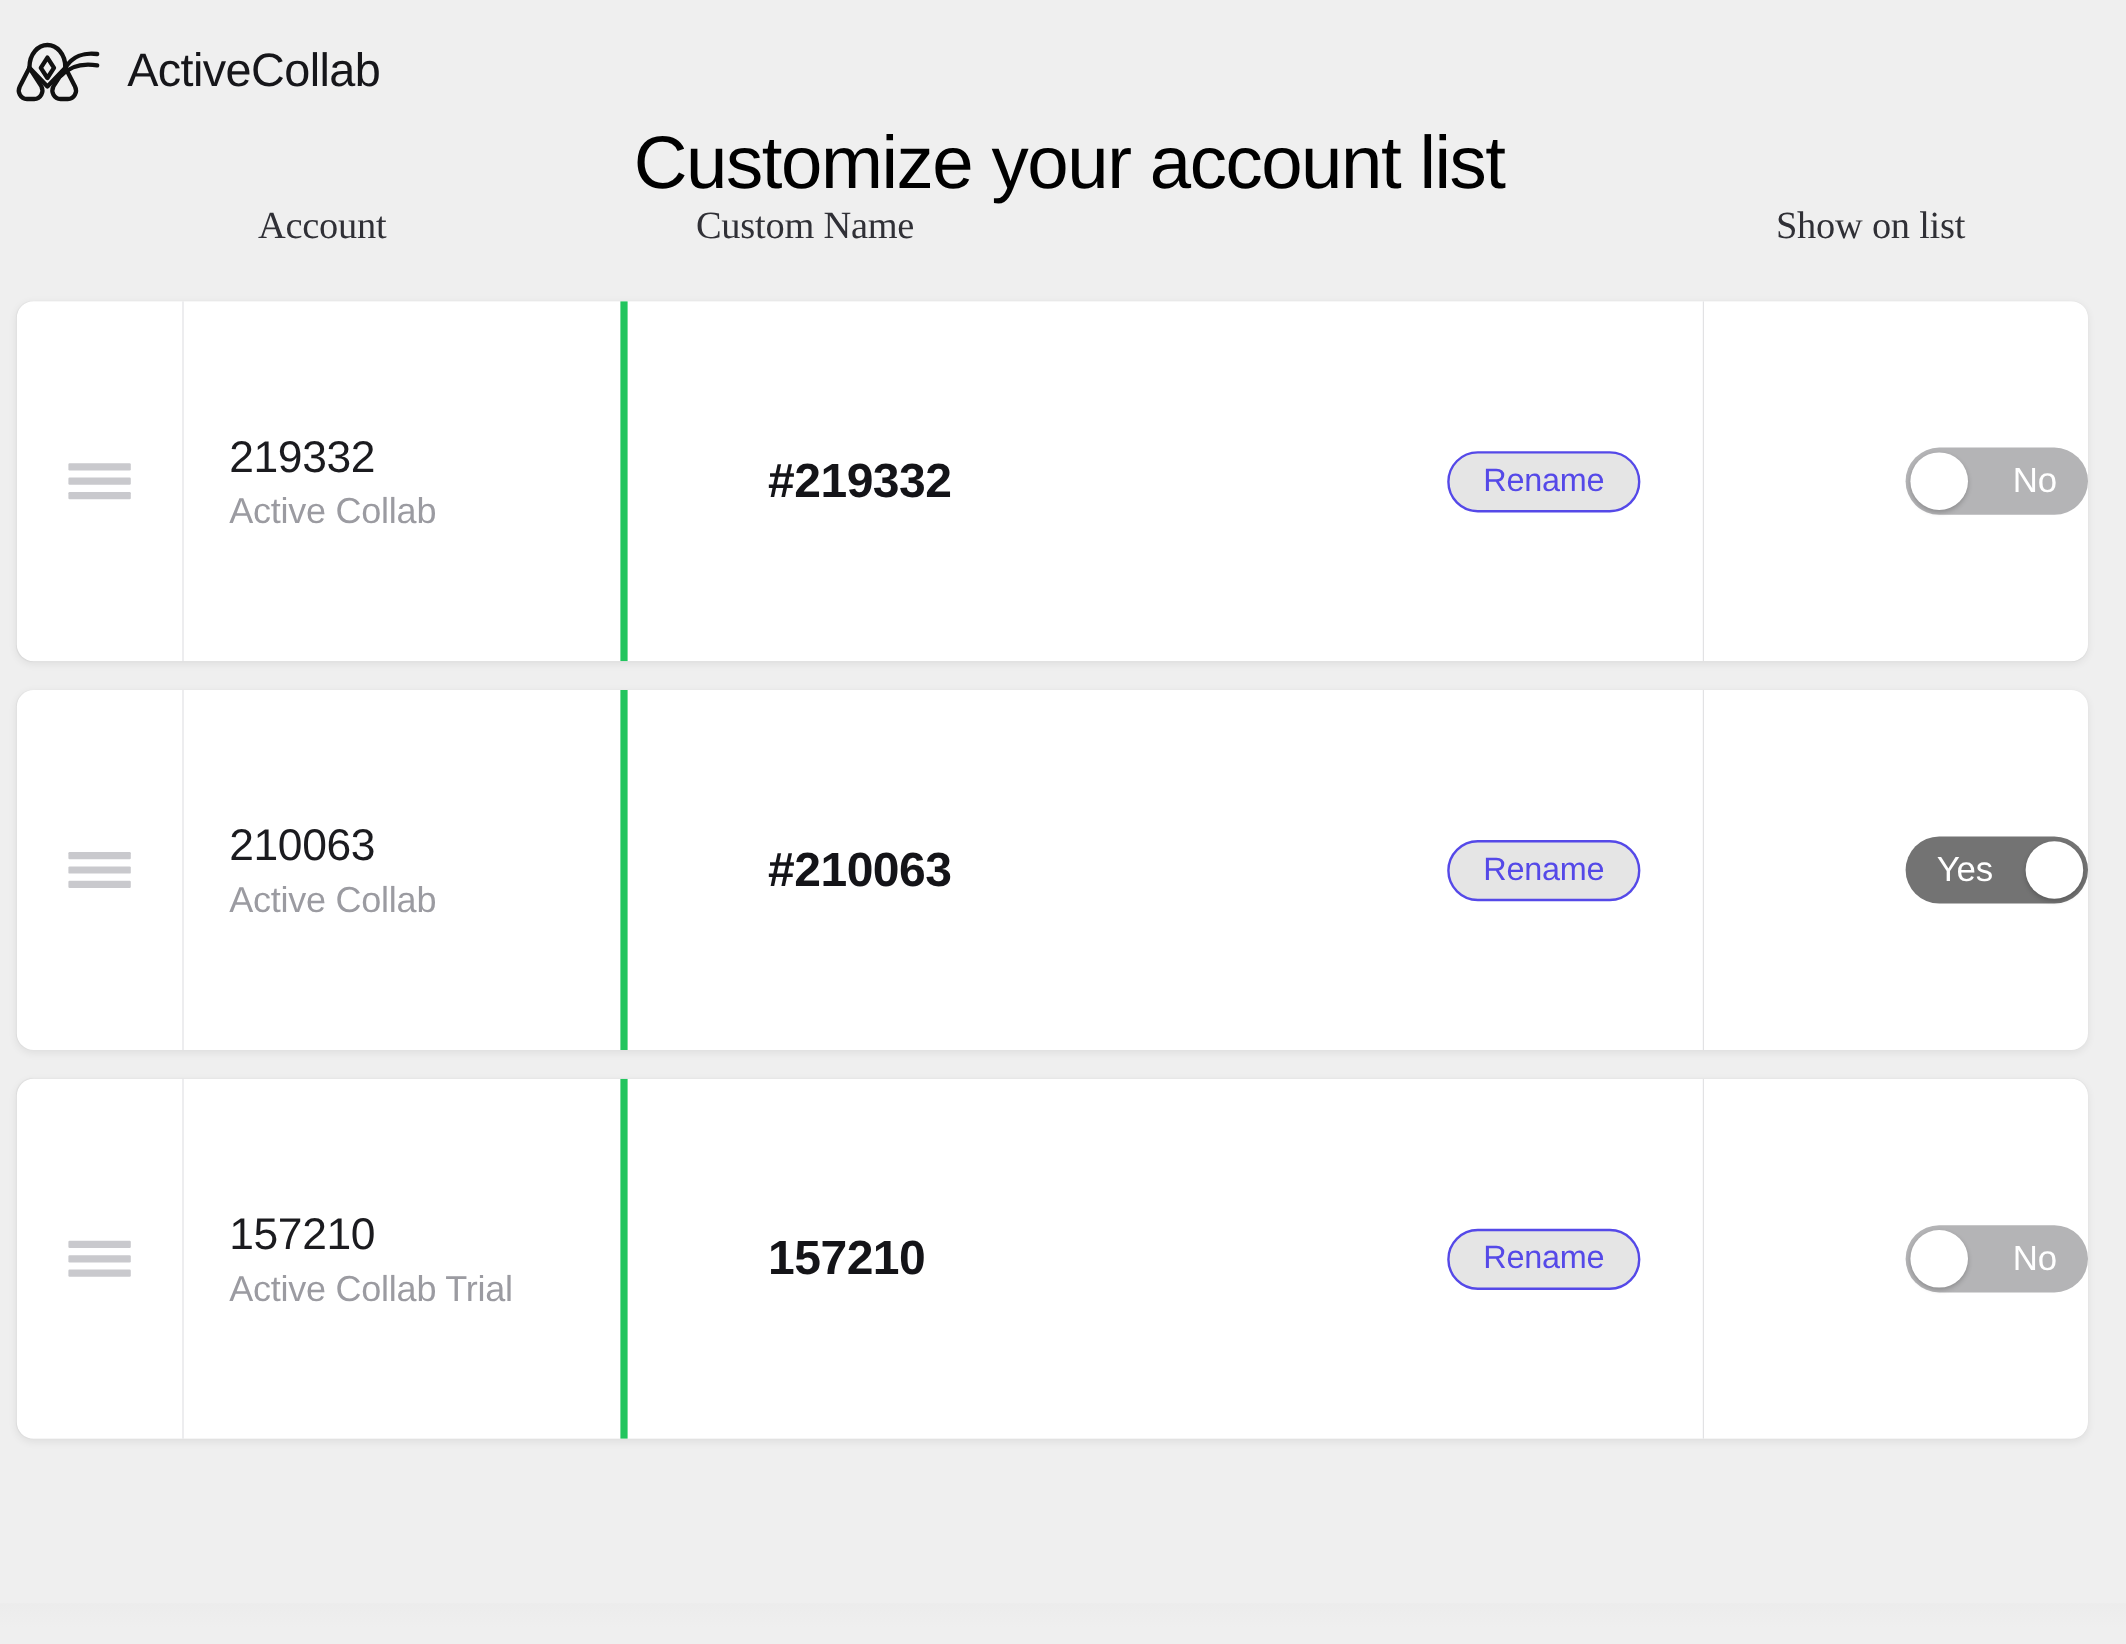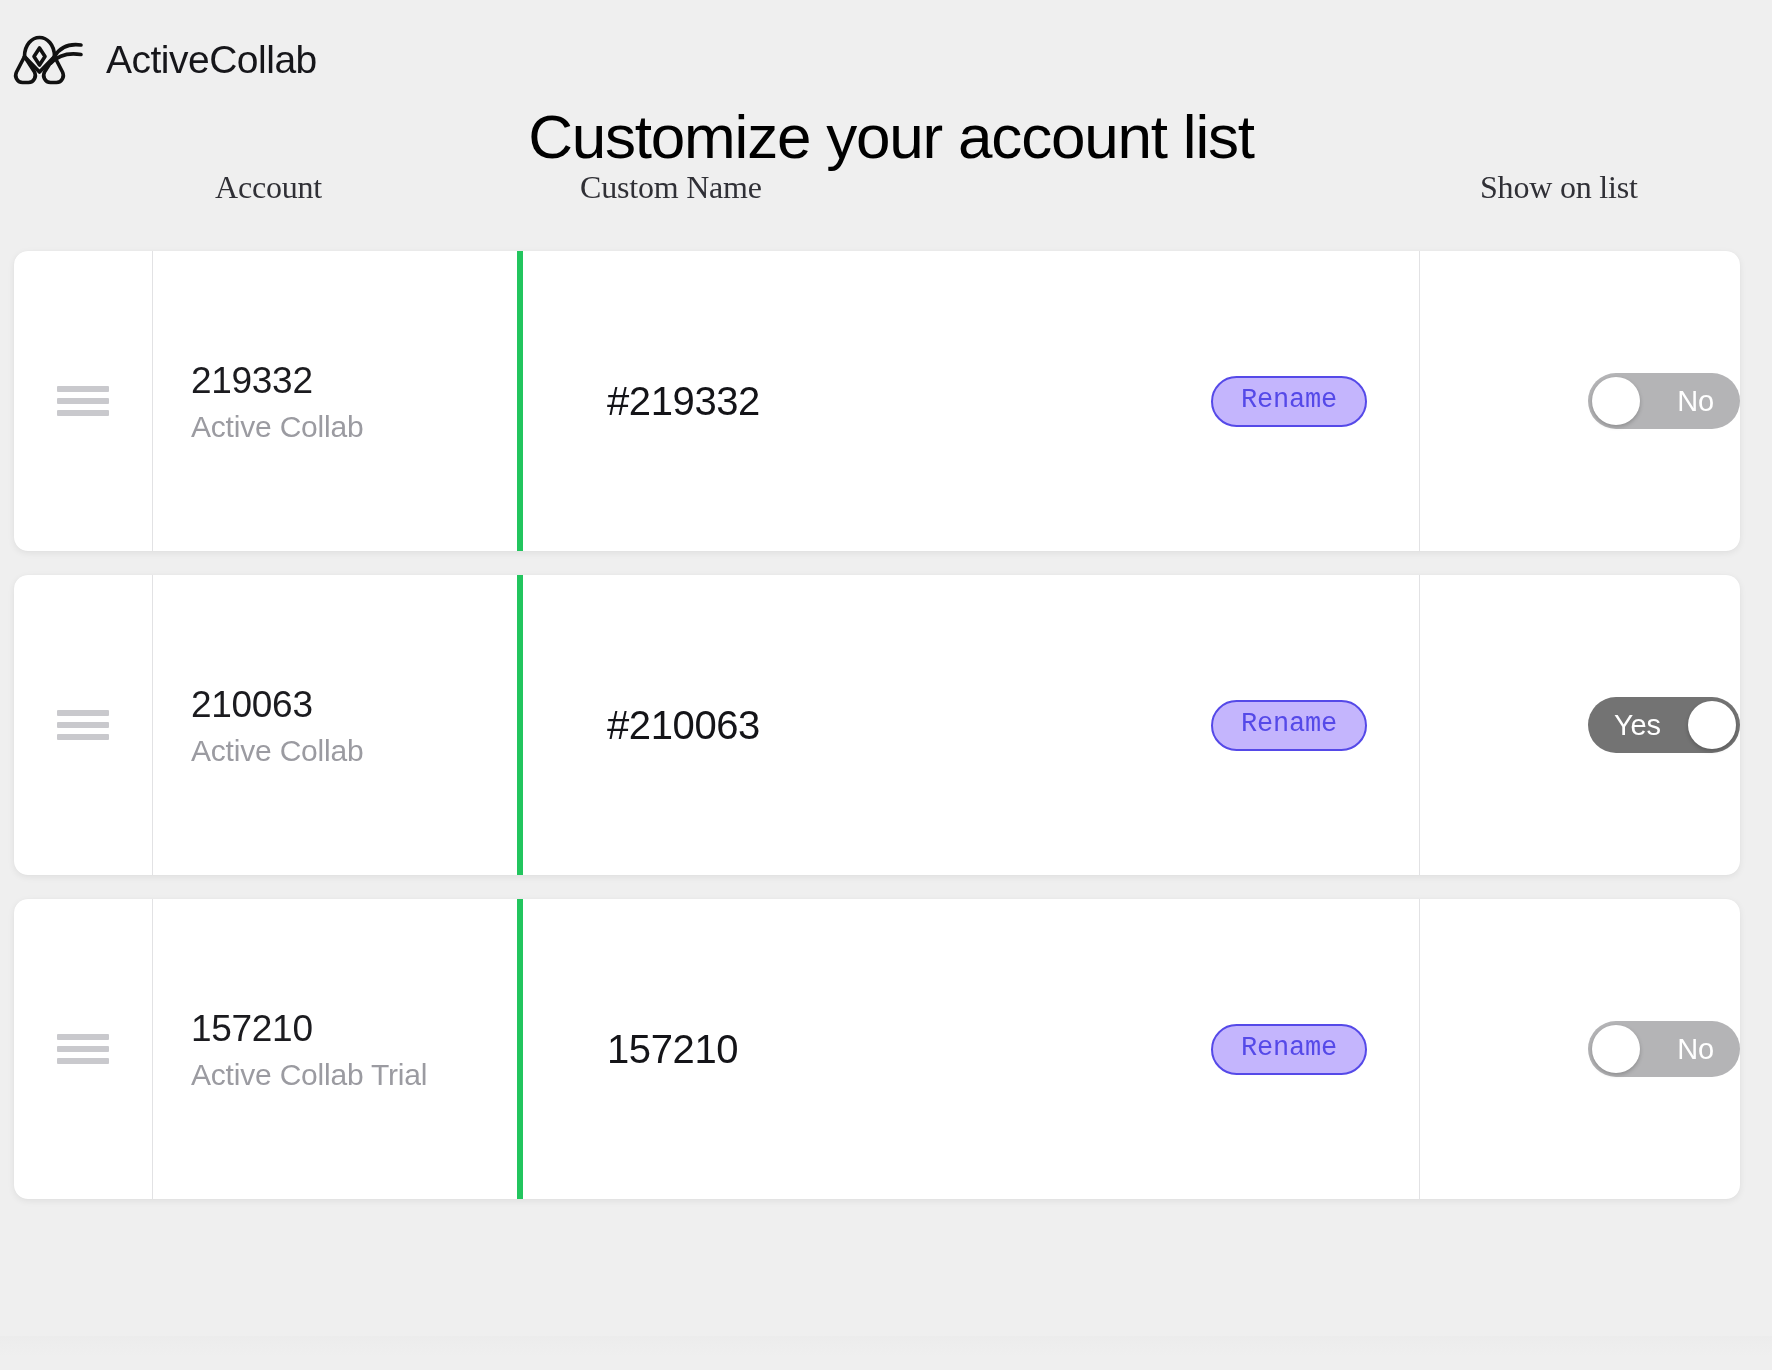--- a/index.html
+++ b/index.html
@@ -145,30 +145,31 @@
     display: flex;
     align-items: center;
     justify-content: space-between;
     padding: 0 52px 0 84px;
     border-right: 1px solid #e2e2e4;
     box-sizing: border-box;
   }
   .custom-name-value {
     font-size: 40px;
     color: #141418;
-    font-weight: 400;
+    font-weight: 700;
     letter-spacing: -0.4px;
+    margin-left: 33px;
   }
   .rename-btn {
     border: 2px solid #5549e8;
     color: #5549e8;
-    background: #c4b5fd;
+    background: #e5e5e5;
     border-radius: 999px;
     font-size: 27px;
-    font-family: Liberation Mono, monospace;
+    font-family: Liberation Sans, sans-serif;
     padding: 9px 28px 11px;
     line-height: 1;
     cursor: pointer;
     white-space: nowrap;
     letter-spacing: -0.2px;
   }
 
   
   .cell-toggle {
     width: 320px;

